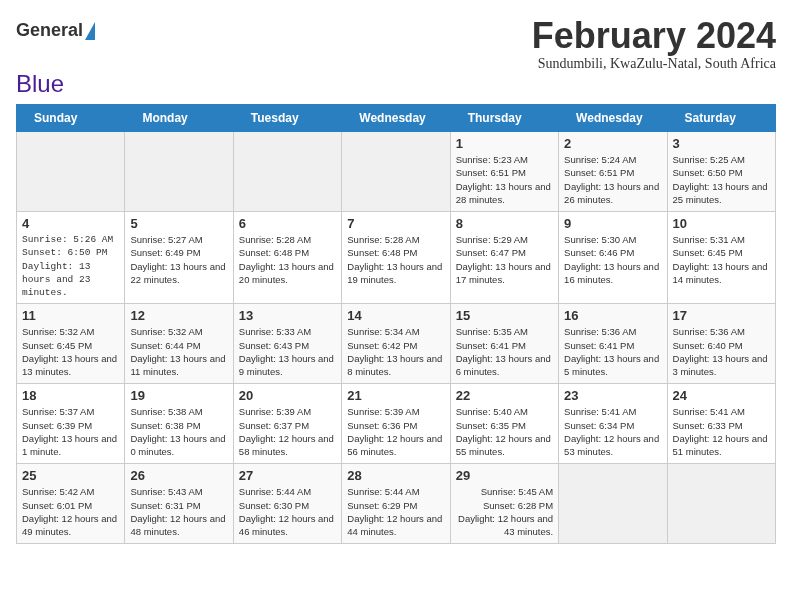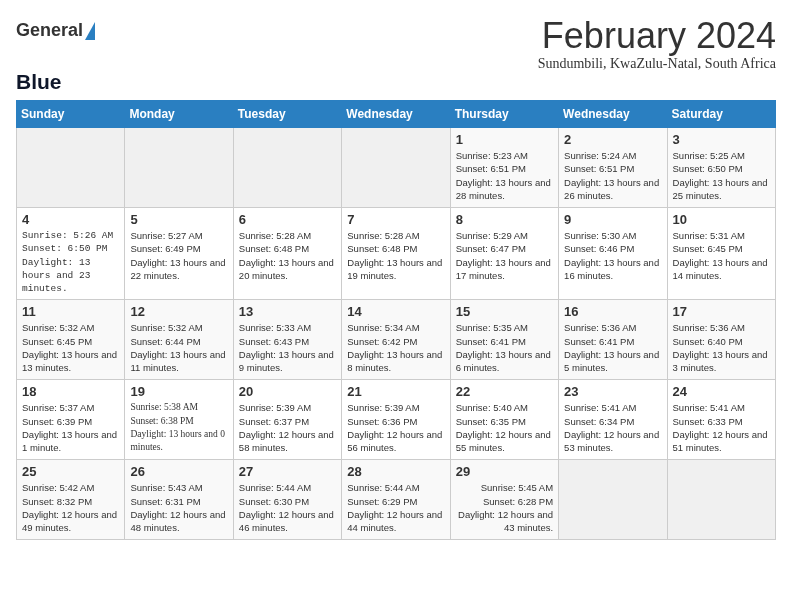--- a/index.html
+++ b/index.html
@@ -22,63 +22,63 @@
       align-items: flex-start;
       margin-top: 4px;
       gap: 29px;
     }
     .logo-general {
       font-size: 18px;
       font-weight: bold;
       color: #333;
     }
     .logo-blue {
-      font-size: 21px;
-      font-weight: bold;
-      color: #0f172a;
+      font-size: 24px;
+      font-weight: normal;
+      color: #4c1d95;
     }
     .logo-triangle {
       width: 0; height: 0;
       border-left: 10px solid transparent;
       border-bottom: 18px solid #2a7fc1;
       display: inline-block;
       margin-left: 2px;
       vertical-align: middle;
     }
     .logo-line {
       display: flex;
       align-items: center;
     }
     .title-area {
       text-align: right;
     }
     .month-title {
       font-size: 36px;
-      font-weight: normal;
+      font-weight: bold;
       color: #333;
       line-height: 1.1;
       text-align: right;
     }
     .subtitle {
       font-size: 14px;
       color: #333;
       font-weight: normal;
       font-family: Liberation Serif, serif;
     }
     table {
       width: 100%;
       border-collapse: collapse;
       table-layout: fixed;
     }
     thead tr th {
       background-color: #2a7fc1;
       color: #fff;
       font-size: 12px;
       font-weight: bold;
-      padding: 6px 4px;
+      padding: 6px 17px;
       text-align: left;
       border: 1px solid #2a7fc1;
     }
     tbody tr td {
       border: 1px solid #ccc;
       vertical-align: top;
       padding: 4px 5px;
       font-size: 10px;
       color: #333;
       height: 80px;
@@ -247,21 +247,21 @@
       </tr>
       <tr>
         <td>
           <span class="day-num">18</span>
           <div class="cell-text" style="white-space: pre-line;">Sunrise: 5:37 AM
 Sunset: 6:39 PM
 Daylight: 13 hours and 1 minute.</div>
         </td>
         <td>
           <span class="day-num">19</span>
-          <div class="cell-text" style="white-space: pre-line; font-family: Liberation Serif, serif;">Sunrise: 5:38 AM
+          <div class="cell-text" style="white-space: pre-line;">Sunrise: 5:38 AM
 Sunset: 6:38 PM
 Daylight: 13 hours and 0 minutes.</div>
         </td>
         <td>
           <span class="day-num">20</span>
           <div class="cell-text" style="white-space: pre-line;">Sunrise: 5:39 AM
 Sunset: 6:37 PM
 Daylight: 12 hours and 58 minutes.</div>
         </td>
         <td>
@@ -286,21 +286,21 @@
           <span class="day-num">24</span>
           <div class="cell-text" style="white-space: pre-line;">Sunrise: 5:41 AM
 Sunset: 6:33 PM
 Daylight: 12 hours and 51 minutes.</div>
         </td>
       </tr>
       <tr>
         <td>
           <span class="day-num">25</span>
           <div class="cell-text" style="white-space: pre-line;">Sunrise: 5:42 AM
-Sunset: 8:32 PM
+Sunset: 6:01 PM
 Daylight: 12 hours and 49 minutes.</div>
         </td>
         <td>
           <span class="day-num">26</span>
           <div class="cell-text" style="white-space: pre-line;">Sunrise: 5:43 AM
 Sunset: 6:31 PM
 Daylight: 12 hours and 48 minutes.</div>
         </td>
         <td>
           <span class="day-num">27</span>

